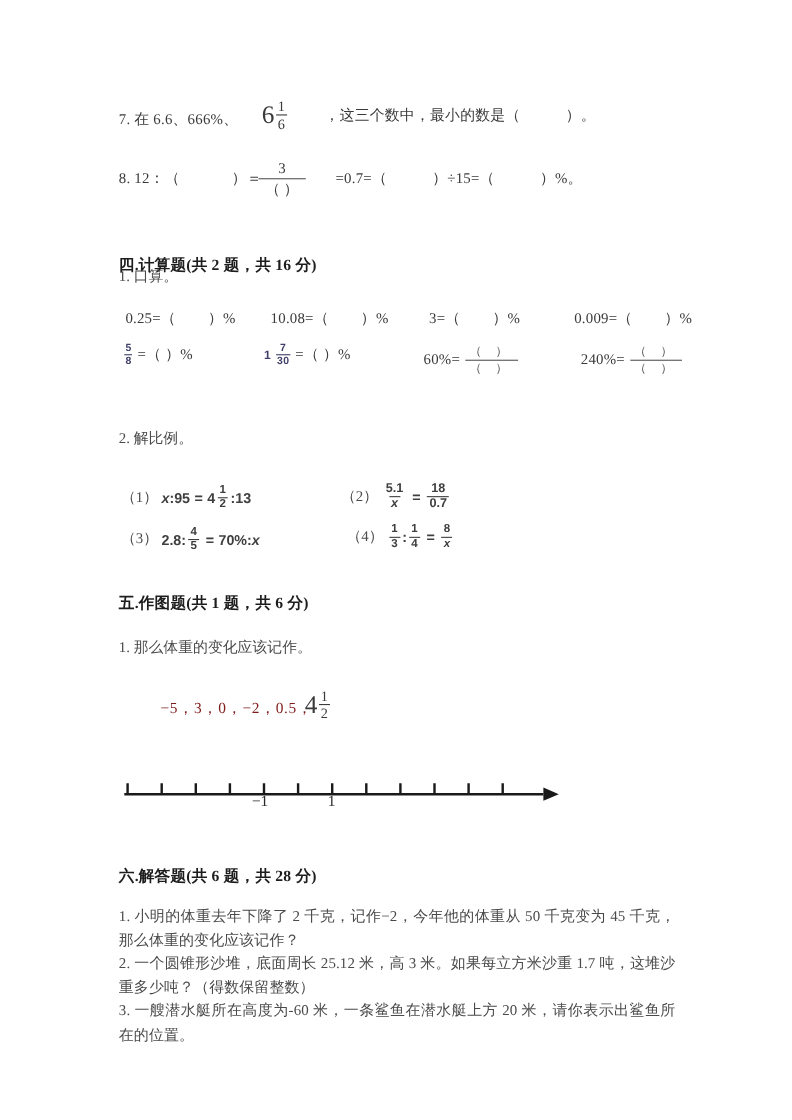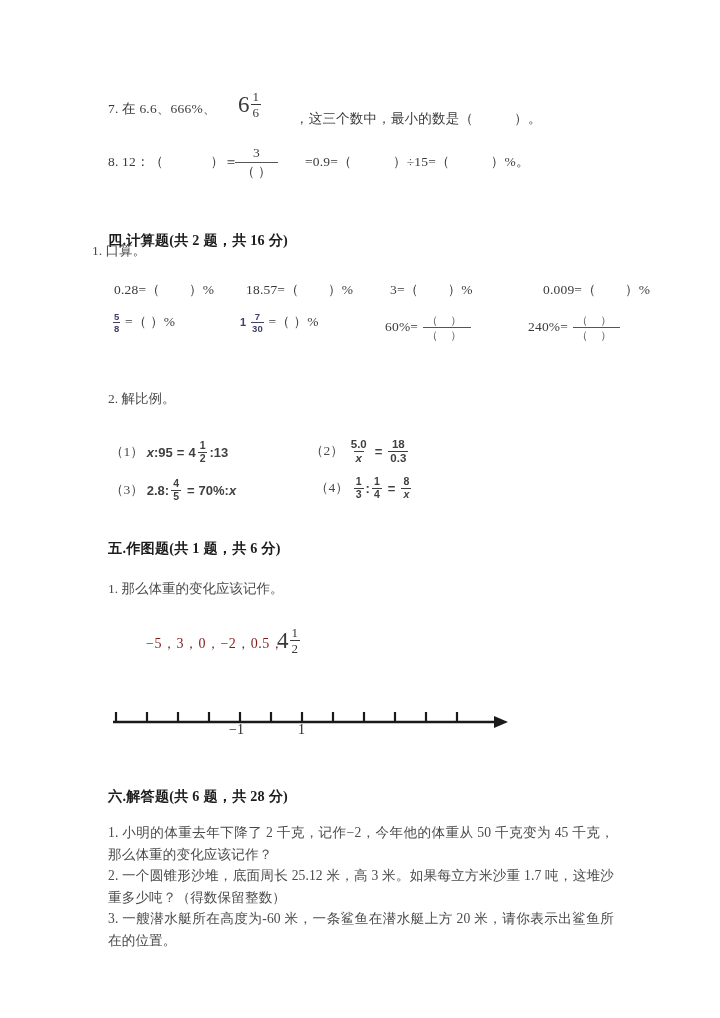--- a/index.html
+++ b/index.html
@@ -179,69 +179,69 @@
   </div>
 
   <div class="mixed" style="left:238px; top:90px;">
     <span class="whole">6</span>
     <span class="frac">
       <span class="num">1</span>
       <span class="den">6</span>
     </span>
   </div>
 
-  <div class="qline" style="left:295px; top:109px;">
+  <div class="qline" style="left:295px; top:95px;">
     <span>，这三个数中，最小的数是（</span>
     <span style="display:inline-block;width:34px"></span>
     <span>）。</span>
   </div>
 
   <div class="qline" style="left:108px; top:152px;text-align:right;">
     <span>8.</span>
     <span>12：（</span>
     <span style="display:inline-block;width:40px"></span>
     <span>）＝</span>
   </div>
 
   <div class="bigfrac" style="left:231px; top:145px;">
     <span class="num">3</span>
     <span class="den">（ ）</span>
   </div>
 
   <div class="qline" style="left:305px; top:152px;">
-    <span>=0.9=（</span>
+    <span>=0.7=（</span>
     <span style="display:inline-block;width:34px"></span>
     <span>）÷15=（</span>
     <span style="display:inline-block;width:34px"></span>
     <span>）%。</span>
   </div>
 
   <div class="section-title" style="left:108px; top:201px;margin-top:30px;">四.计算题(共 2 题，共 16 分)</div>
 
-  <div class="sub-q" style="left:92px; top:242px;text-align:right;">
+  <div class="sub-q" style="left:108px; top:242px;text-align:right;">
     <span>1.</span>
     <span>口算。</span>
   </div>
 
   <div class="qline" style="left:114px; top:280px;">
-    <span>0.28=（</span>
+    <span>0.25=（</span>
     <span style="display:inline-block;width:22px"></span>
     <span>）%</span>
   </div>
   <div class="qline" style="left:246px; top:280px;">
-    <span>18.57=（</span>
+    <span>10.08=（</span>
     <span style="display:inline-block;width:22px"></span>
     <span>）%</span>
   </div>
   <div class="qline" style="left:390px; top:280px;">
     <span>3=（</span>
     <span style="display:inline-block;width:22px"></span>
     <span>）%</span>
   </div>
-  <div class="qline" style="left:543px; top:280px;text-align:center;">
+  <div class="qline" style="left:522px; top:280px;text-align:center;">
     <span>0.009=（</span>
     <span style="display:inline-block;width:22px"></span>
     <span>）%</span>
   </div>
 
   <div class="qline" style="left:112px; top:312px;">
     <span class="sfrac">
       <span class="num">5</span>
       <span class="den">8</span>
     </span>
@@ -289,27 +289,27 @@
       <span class="num">1</span>
       <span class="den">2</span>
     </span>
     <b>:</b>
       <b>13</b>
   </div>
 
   <div class="prop" style="left:310px; top:438px;">
     <span class="lbl">（2）</span>
     <span class="bfrac big">
-      <span class="num">5.0</span>
+      <span class="num">5.1</span>
       <span class="den" style="font-style:italic">x</span>
     </span>
     <b style="margin:0 4px">=</b>
     <span class="bfrac big">
       <span class="num">18</span>
-      <span class="den">0.3</span>
+      <span class="den">0.7</span>
     </span>
   </div>
 
   <div class="prop" style="left:110px; top:478px;">
     <span class="lbl">（3）</span>
     <b>2.8:</b>
     <span class="bfrac">
       <span class="num">4</span>
       <span class="den">5</span>
     </span>

